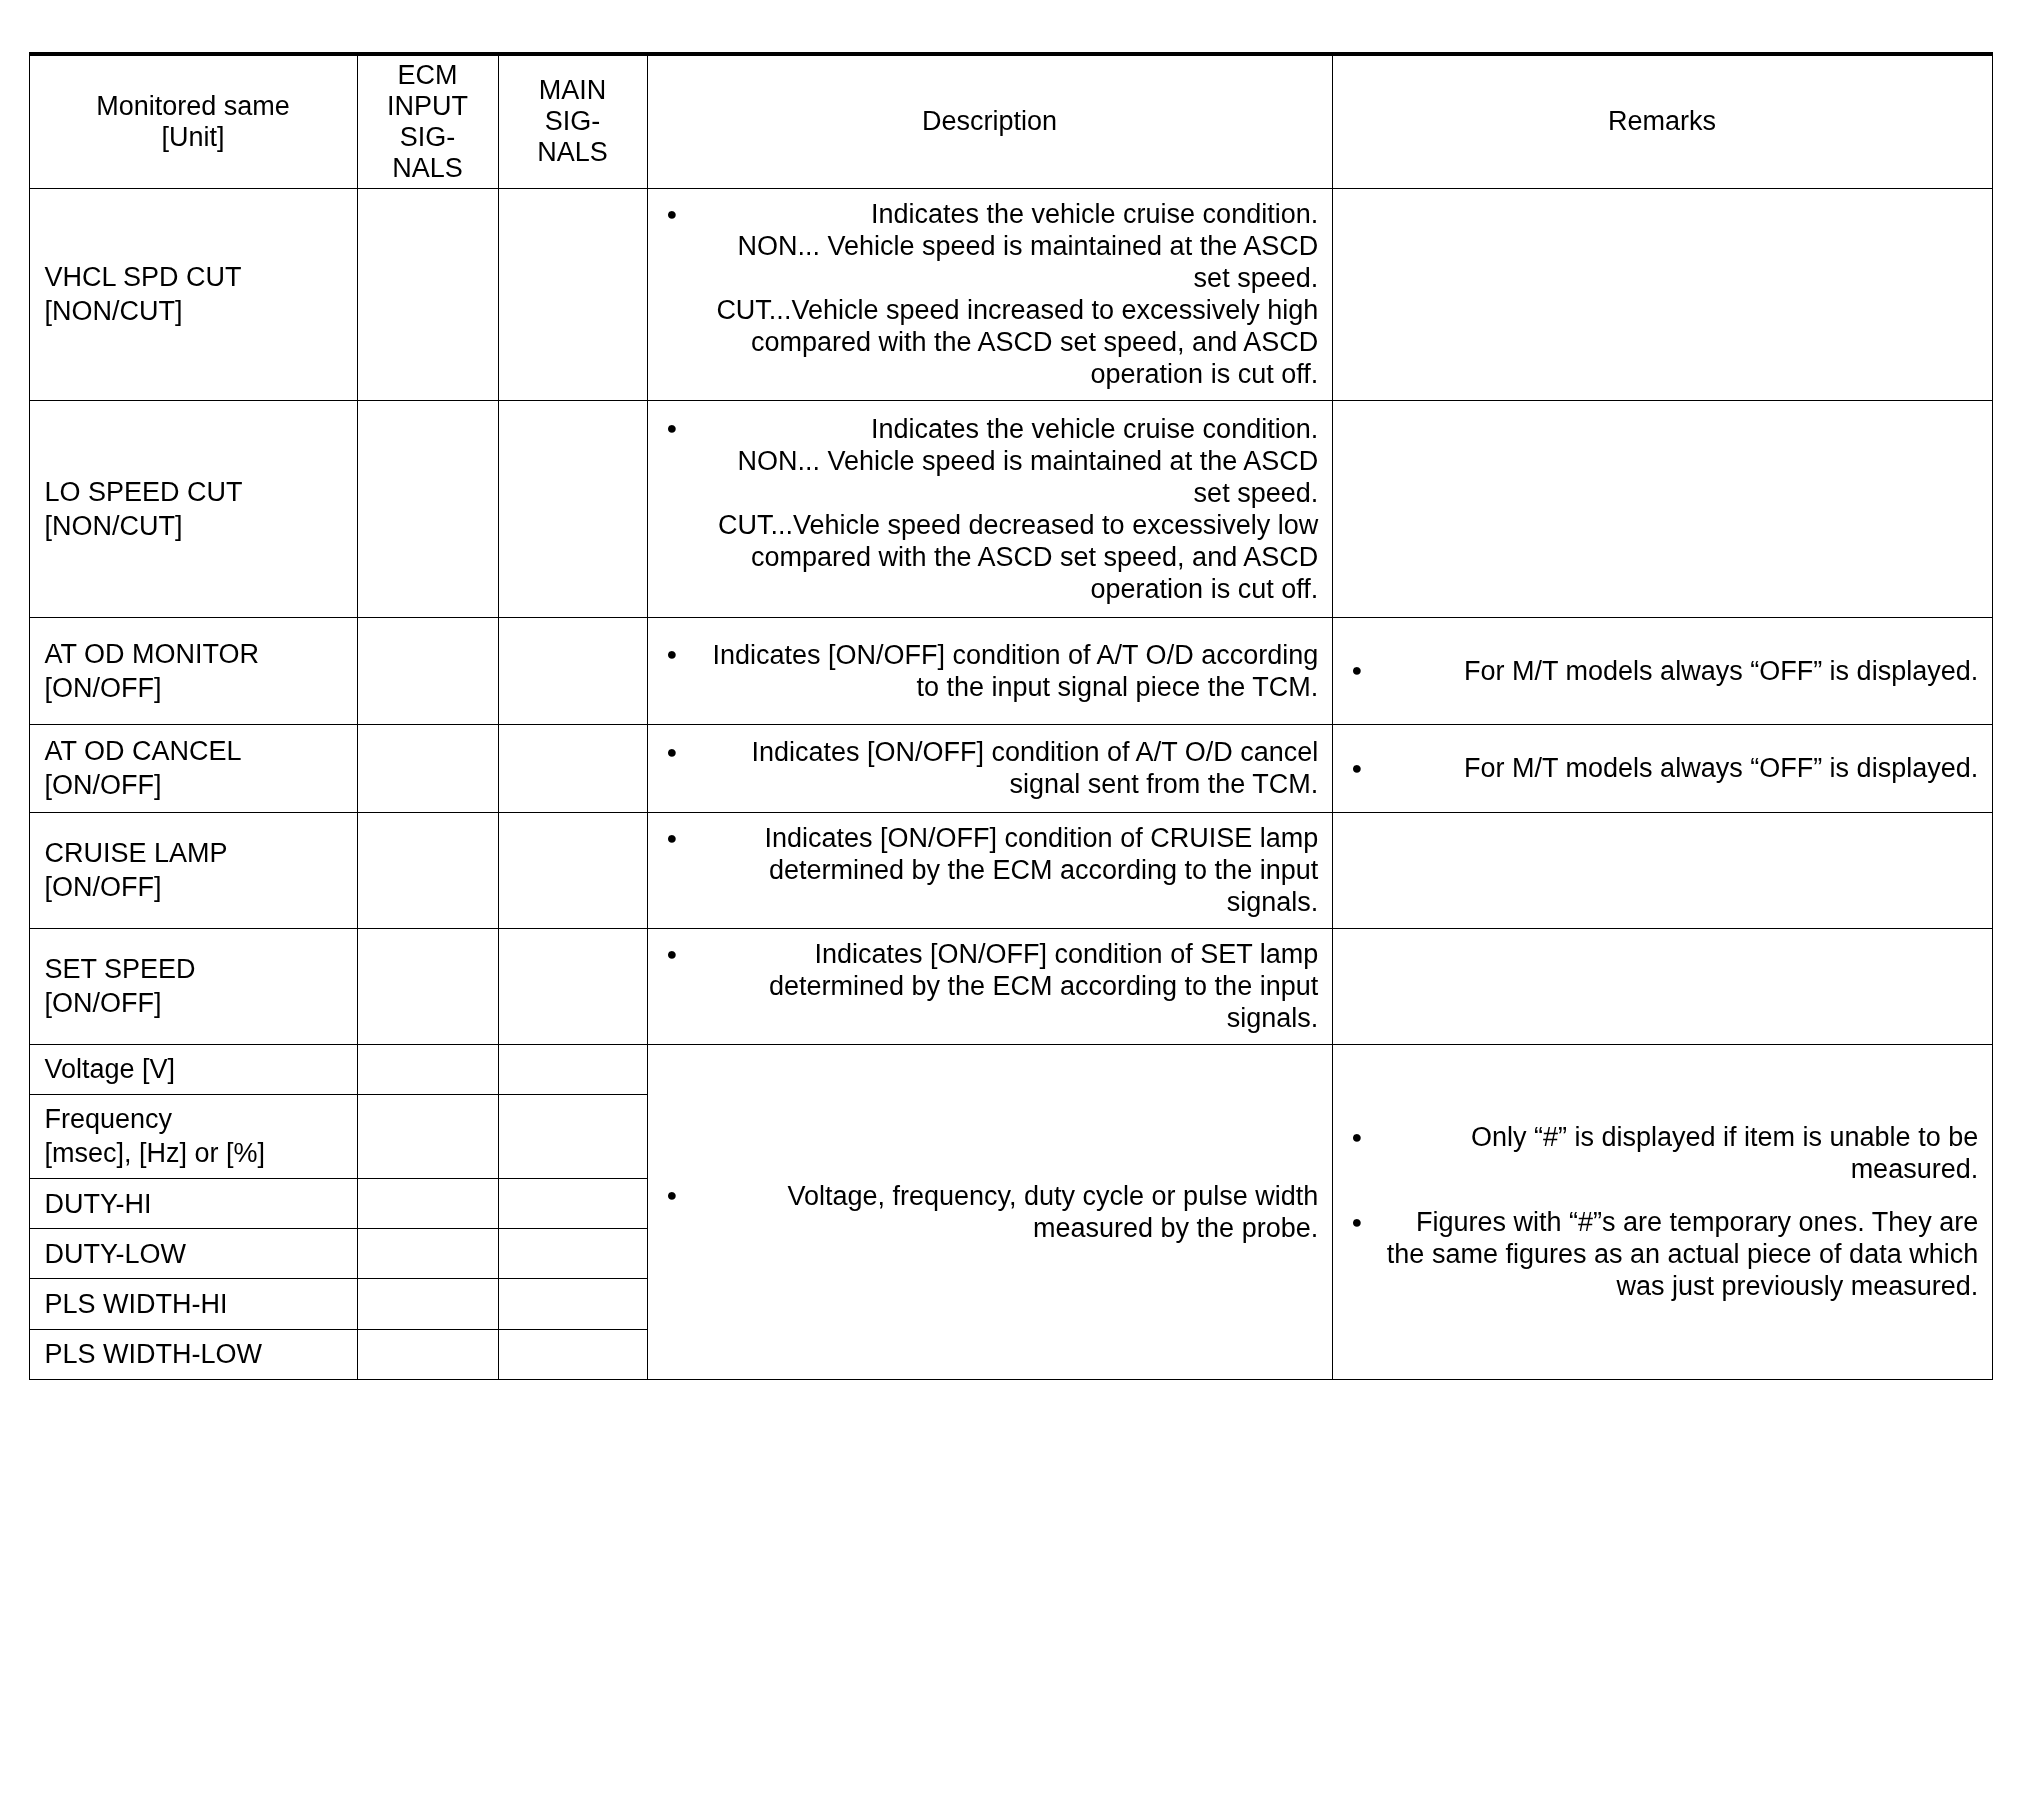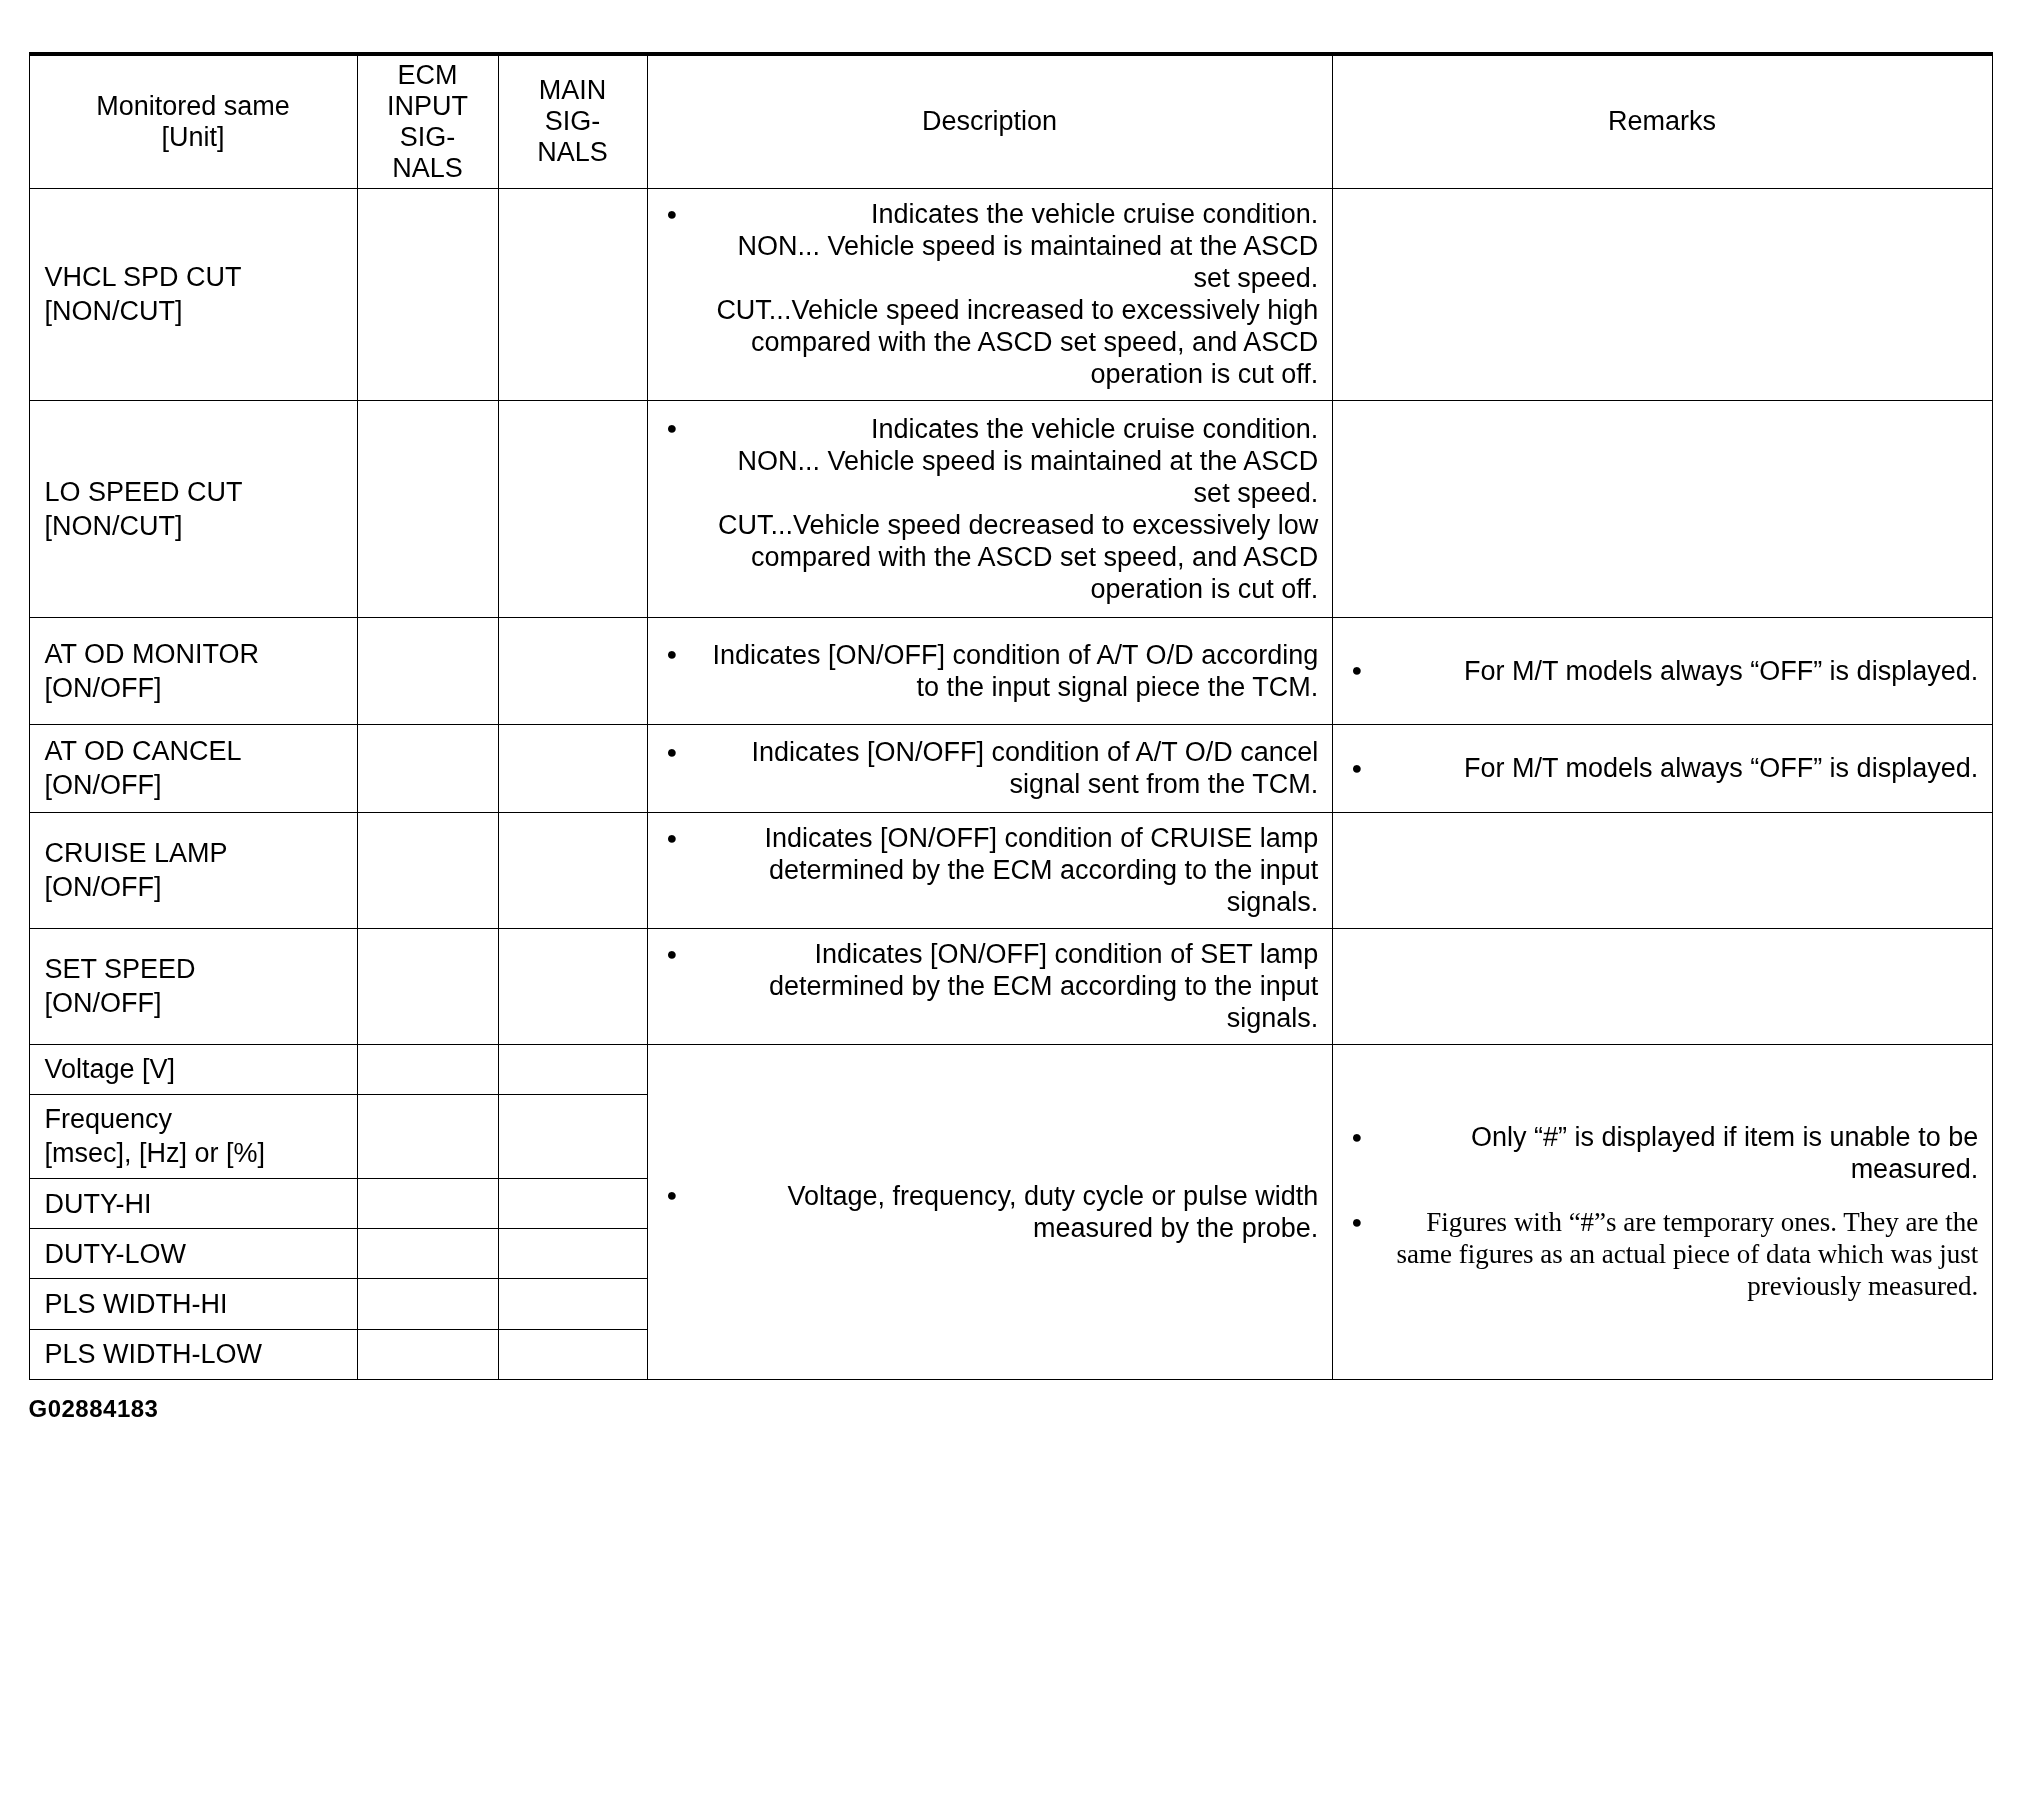--- a/index.html
+++ b/index.html
@@ -58,21 +58,21 @@
     white-space: pre-line;
   }
   .bullet::before {
     content: "\25CF";
     position: absolute;
     left: 5.7px;
     top: 6.7px;
     font-size: 18px;
     line-height: 1;
   }
-  .bullet + .bullet { margin-top: 21px; font-family: Liberation Serif, serif; }
+  .bullet + .bullet { margin-top: 21px; }
   .figcode {
     font-weight: bold;
     font-size: 24px;
     margin-top: 15px;
     letter-spacing: 0.5px;
   }
 </style>
 </head>
 <body>
 
@@ -216,15 +216,14 @@
 
       <tr style="height:44px">
         <td class="item">PLS WIDTH-LOW</td>
         <td class="sig"></td>
         <td class="sig"></td>
       </tr>
 
     </tbody>
   </table>
 
-  <div class="figcode">G02884183</div>
 </main>
 
 
 </body></html>

